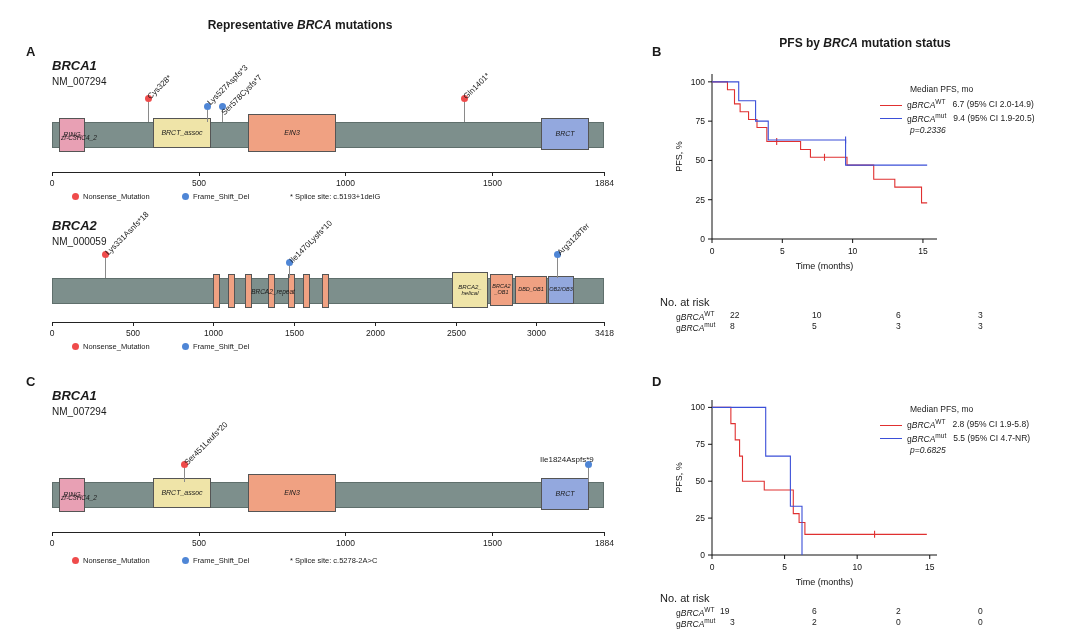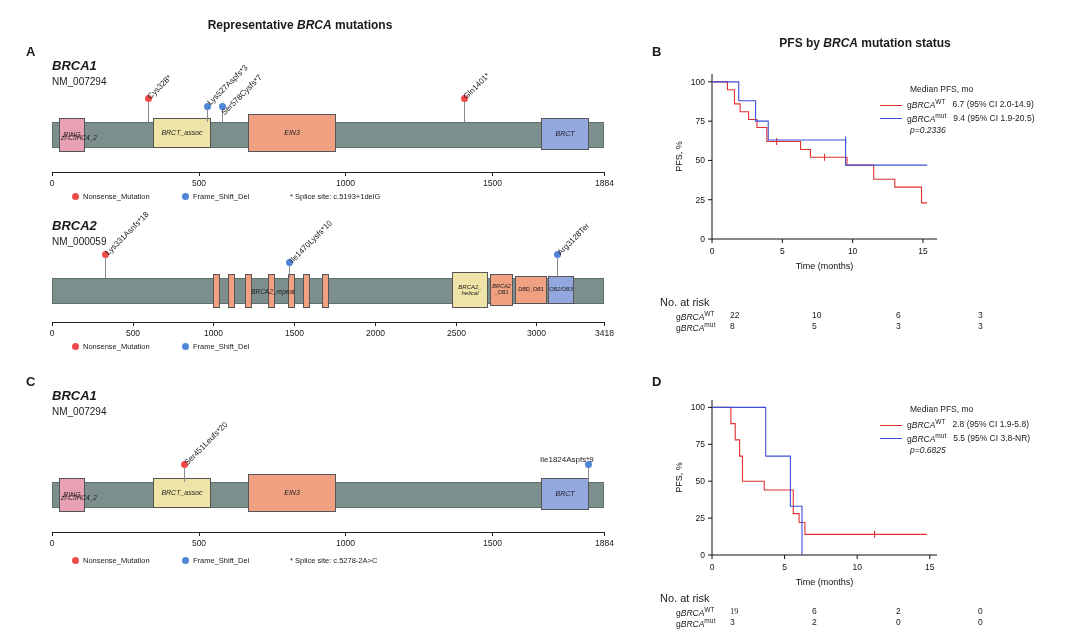--- a/index.html
+++ b/index.html
@@ -310,32 +310,32 @@
     <span>Median PFS, mo</span>
   </div>
   <div class="stat-line">
     <span class="legend-rule" style="border-top-color:#e03030;"></span>
     <span>g<i>BRCA</i><sup>WT</sup></span>
     <span style="margin-left:7px;">2.8 (95% CI 1.9-5.8)</span>
   </div>
   <div class="stat-line">
     <span class="legend-rule" style="border-top-color:#3b4fd8;"></span>
     <span>g<i>BRCA</i><sup>mut</sup></span>
-    <span style="margin-left:7px;">5.5 (95% CI 3.8-NR)</span>
+    <span style="margin-left:7px;">5.5 (95% CI 4.7-NR)</span>
   </div>
   <div class="stat-line" style="margin-left:30px;">
     <i>p=0.6825</i>
   </div>
 </div>
 
 <div class="risk-block" style="left:660px;top:592px;width:330px;">
   <div class="risk-title">No. at risk</div>
   <div class="risk-row">
     <span class="risk-label" style="left:16px;">g<i>BRCA</i><sup>WT</sup></span>
-    <span class="risk-val" style="left:70px;font-family:Liberation Serif, serif;">19</span>
+    <span class="risk-val" style="left:60px;">19</span>
     <span class="risk-val" style="left:152px;">6</span>
     <span class="risk-val" style="left:236px;">2</span>
     <span class="risk-val" style="left:318px;">0</span>
   </div>
   <div class="risk-row">
     <span class="risk-label" style="left:16px;">g<i>BRCA</i><sup>mut</sup></span>
     <span class="risk-val" style="left:70px;">3</span>
     <span class="risk-val" style="left:152px;">2</span>
     <span class="risk-val" style="left:236px;">0</span>
     <span class="risk-val" style="left:318px;">0</span>

